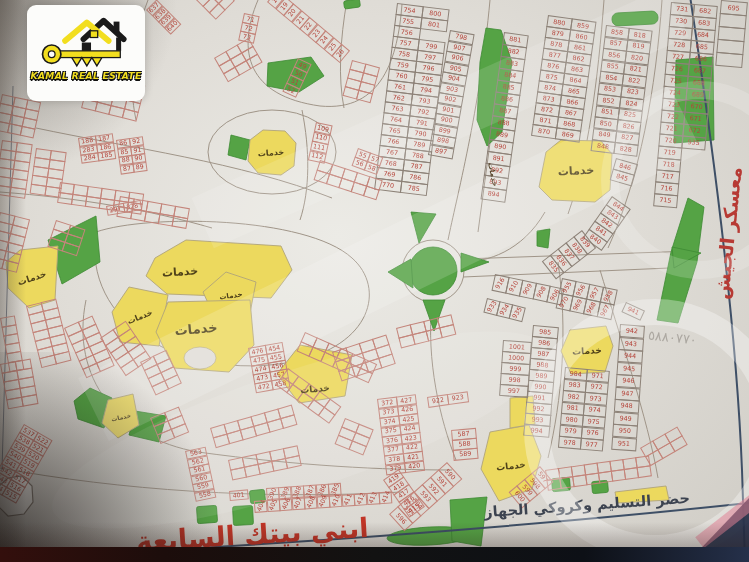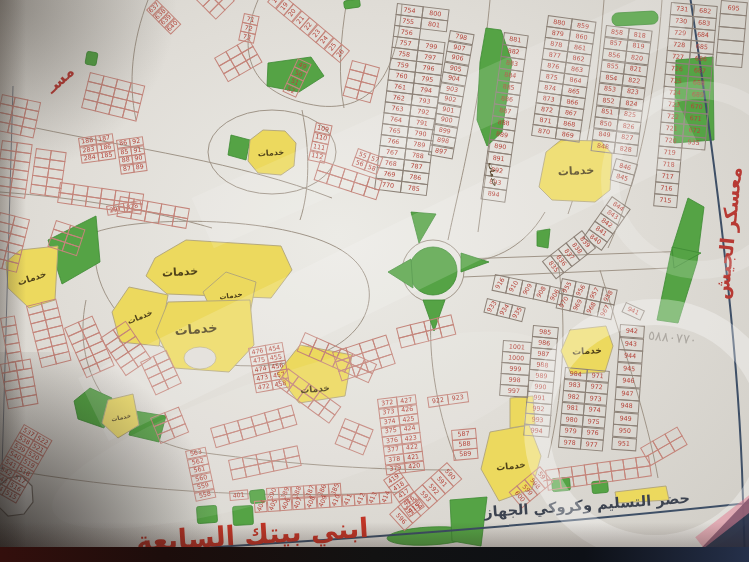--- a/index.html
+++ b/index.html
@@ -1575,13 +1575,28 @@
     <polygon points="688,562 749,498 749,562" fill="#232d45" opacity="0.92"></polygon>
     <rect x="690" y="508" width="100" height="14" fill="rgba(224,130,150,0.55)" transform="rotate(-38 735 515)"></rect>
   </svg>
 
   <div class="vig vig-tl"></div>
   <div class="vig vig-l"></div>
   <div class="vig vig-bl"></div>
   <div class="vig vig-b"></div>
   <div class="bottom-bar"></div>
 
+  <div class="logo-card">
+    <svg width="92" height="60" viewBox="0 0 110 70">
+      <path d="M 52,34 L 76,12 L 100,34" fill="none" stroke="#1a1a1a" stroke-width="7" stroke-linejoin="round" stroke-linecap="round"></path>
+      <rect x="88" y="13" width="7" height="13" fill="#1a1a1a"></rect>
+      <path d="M 94,32 L 94,48" stroke="#1a1a1a" stroke-width="6"></path>
+      <path d="M 30,36 L 56,14 L 82,36" fill="none" stroke="#f2de1f" stroke-width="7" stroke-linejoin="round" stroke-linecap="round"></path>
+      <rect x="60" y="24" width="9" height="8" fill="#f2de1f" stroke="#1a1a1a" stroke-width="1.5"></rect>
+      <rect x="50" y="38" width="11" height="15" fill="#1a1a1a"></rect>
+      <rect x="24" y="48" width="72" height="8" fill="#f2de1f" stroke="#1a1a1a" stroke-width="1.5"></rect>
+      <path d="M 38,56 L 44,66 L 50,56 L 56,66 L 62,56 L 68,66 L 74,56 Z" fill="#f2de1f" stroke="#1a1a1a" stroke-width="1.5"></path>
+      <circle cx="14" cy="52" r="11" fill="#f2de1f" stroke="#1a1a1a" stroke-width="2"></circle>
+      <circle cx="14" cy="52" r="4" fill="#fcfcfa" stroke="#1a1a1a" stroke-width="1.5"></circle>
+    </svg>
+    <div class="logo-text">KAMAL REAL ESTATE</div>
+  </div>
 </div>
 
 </body></html>

